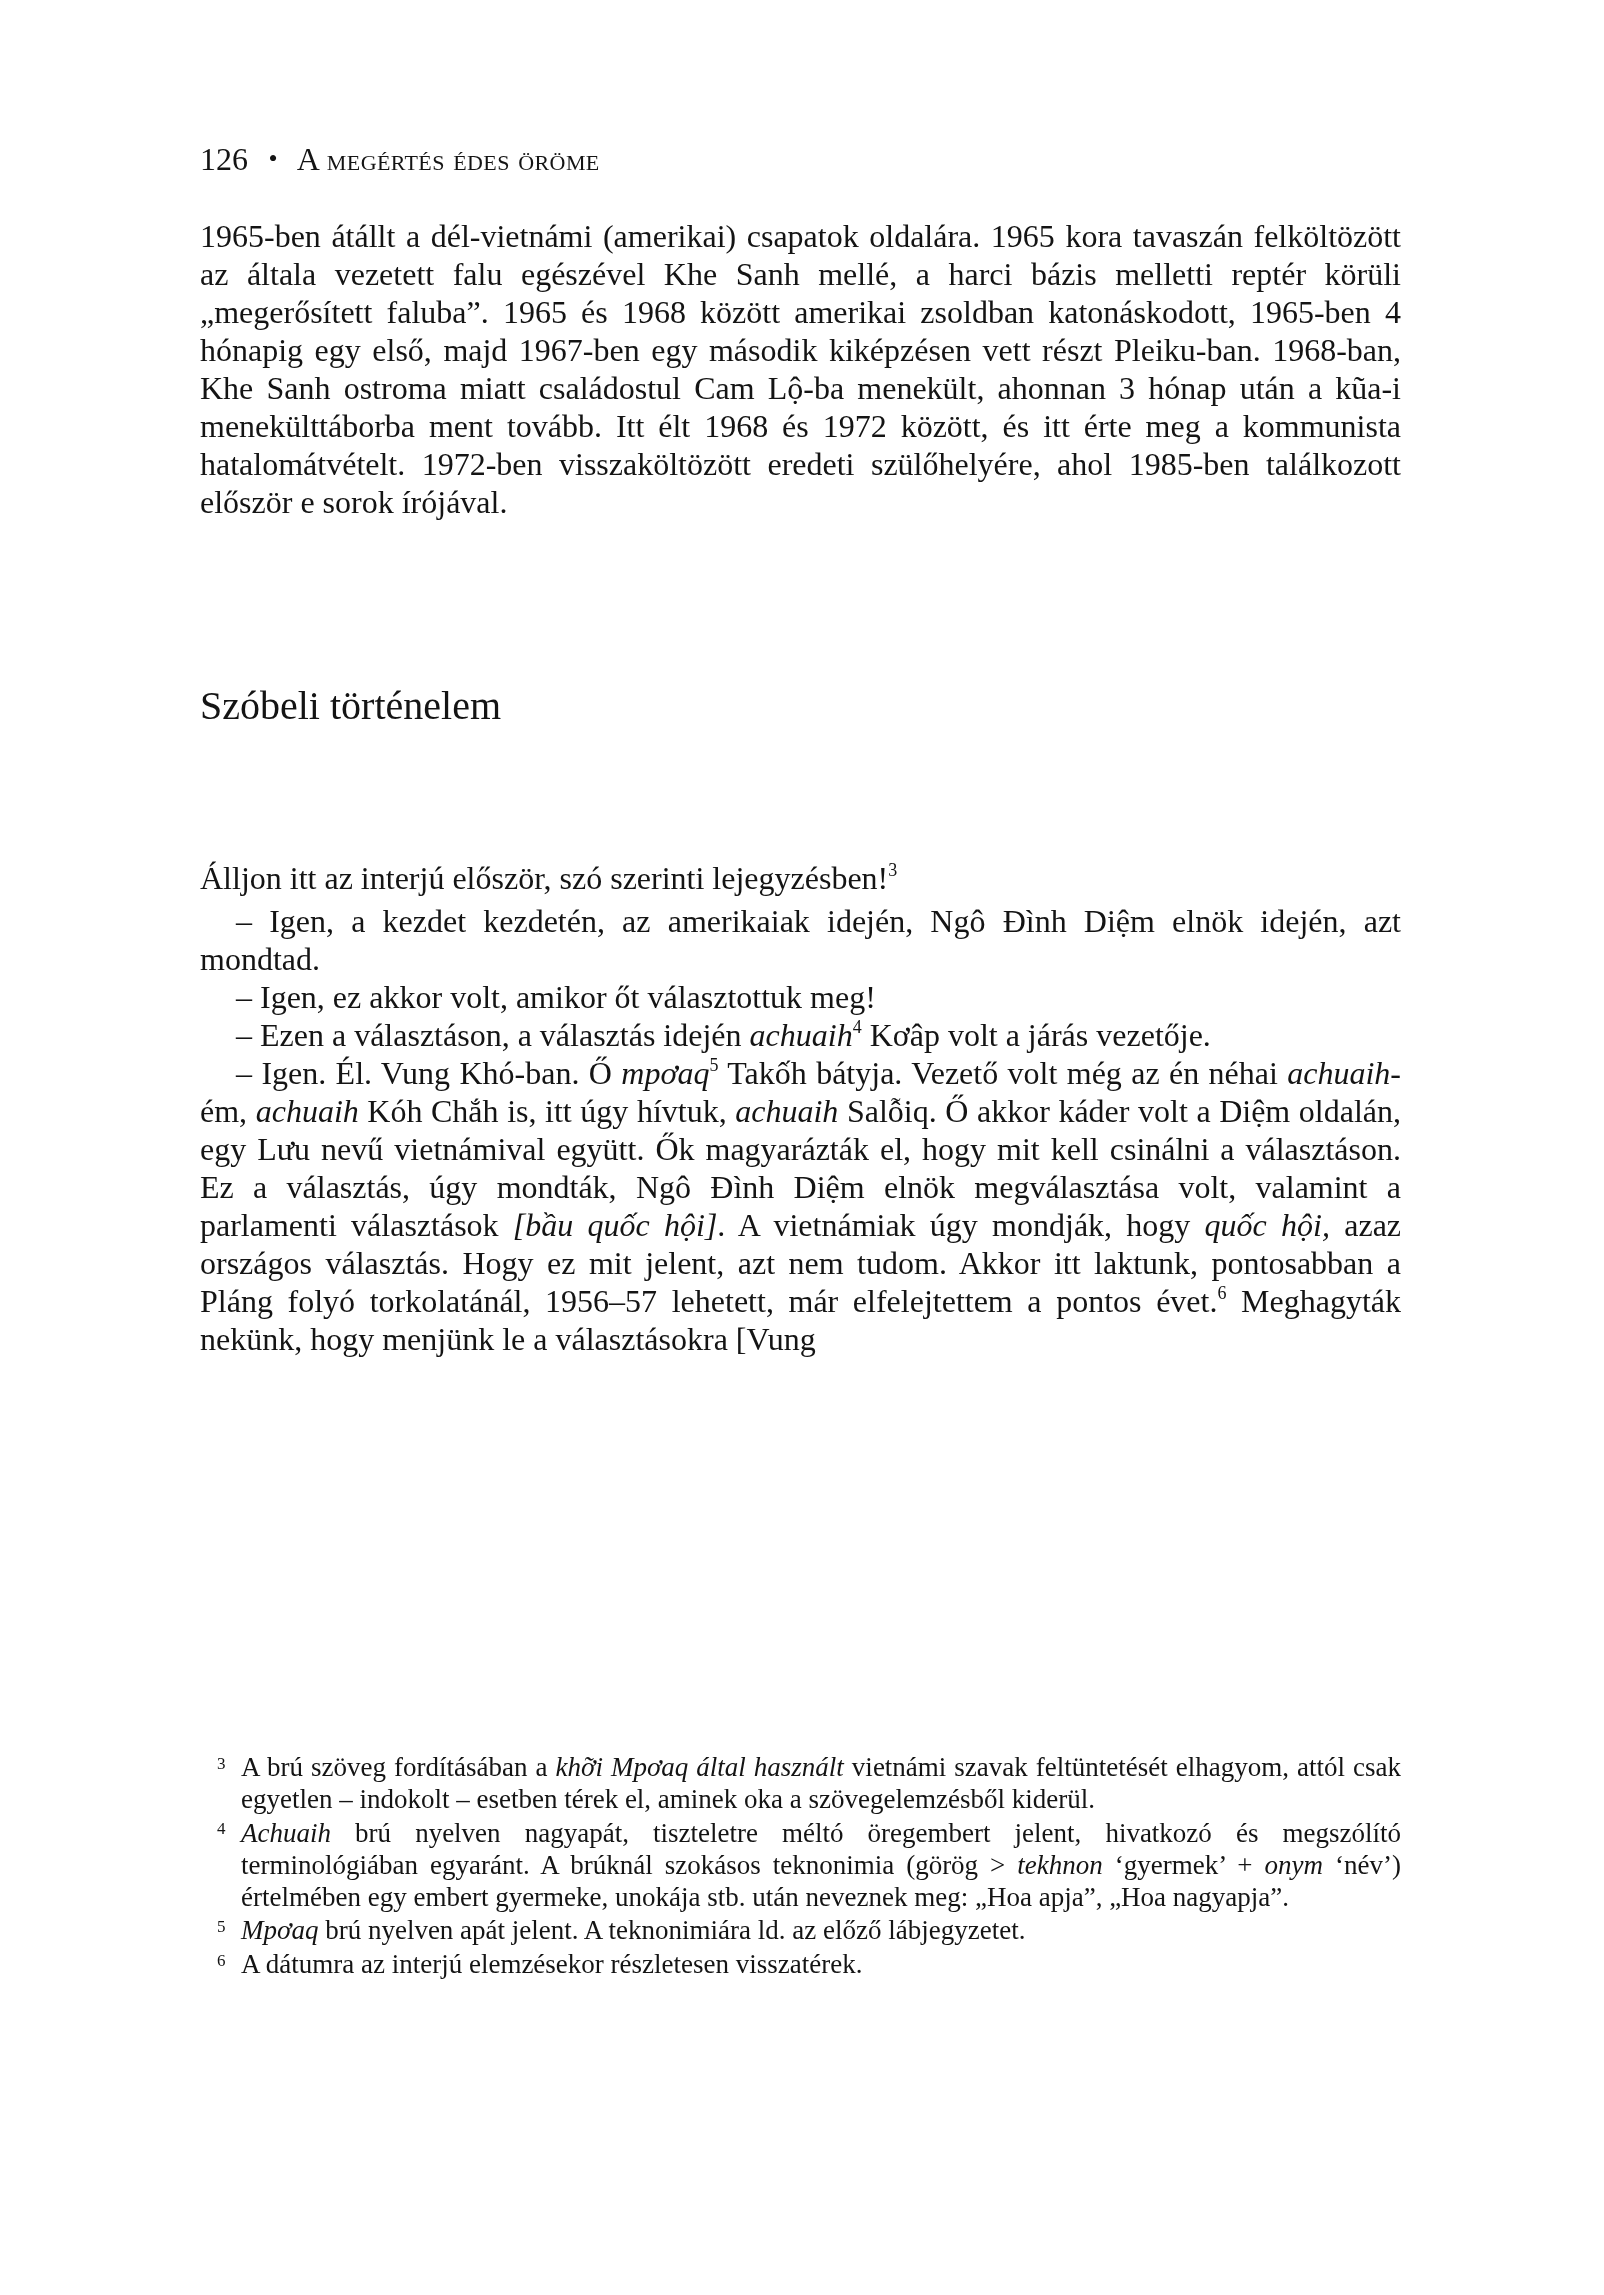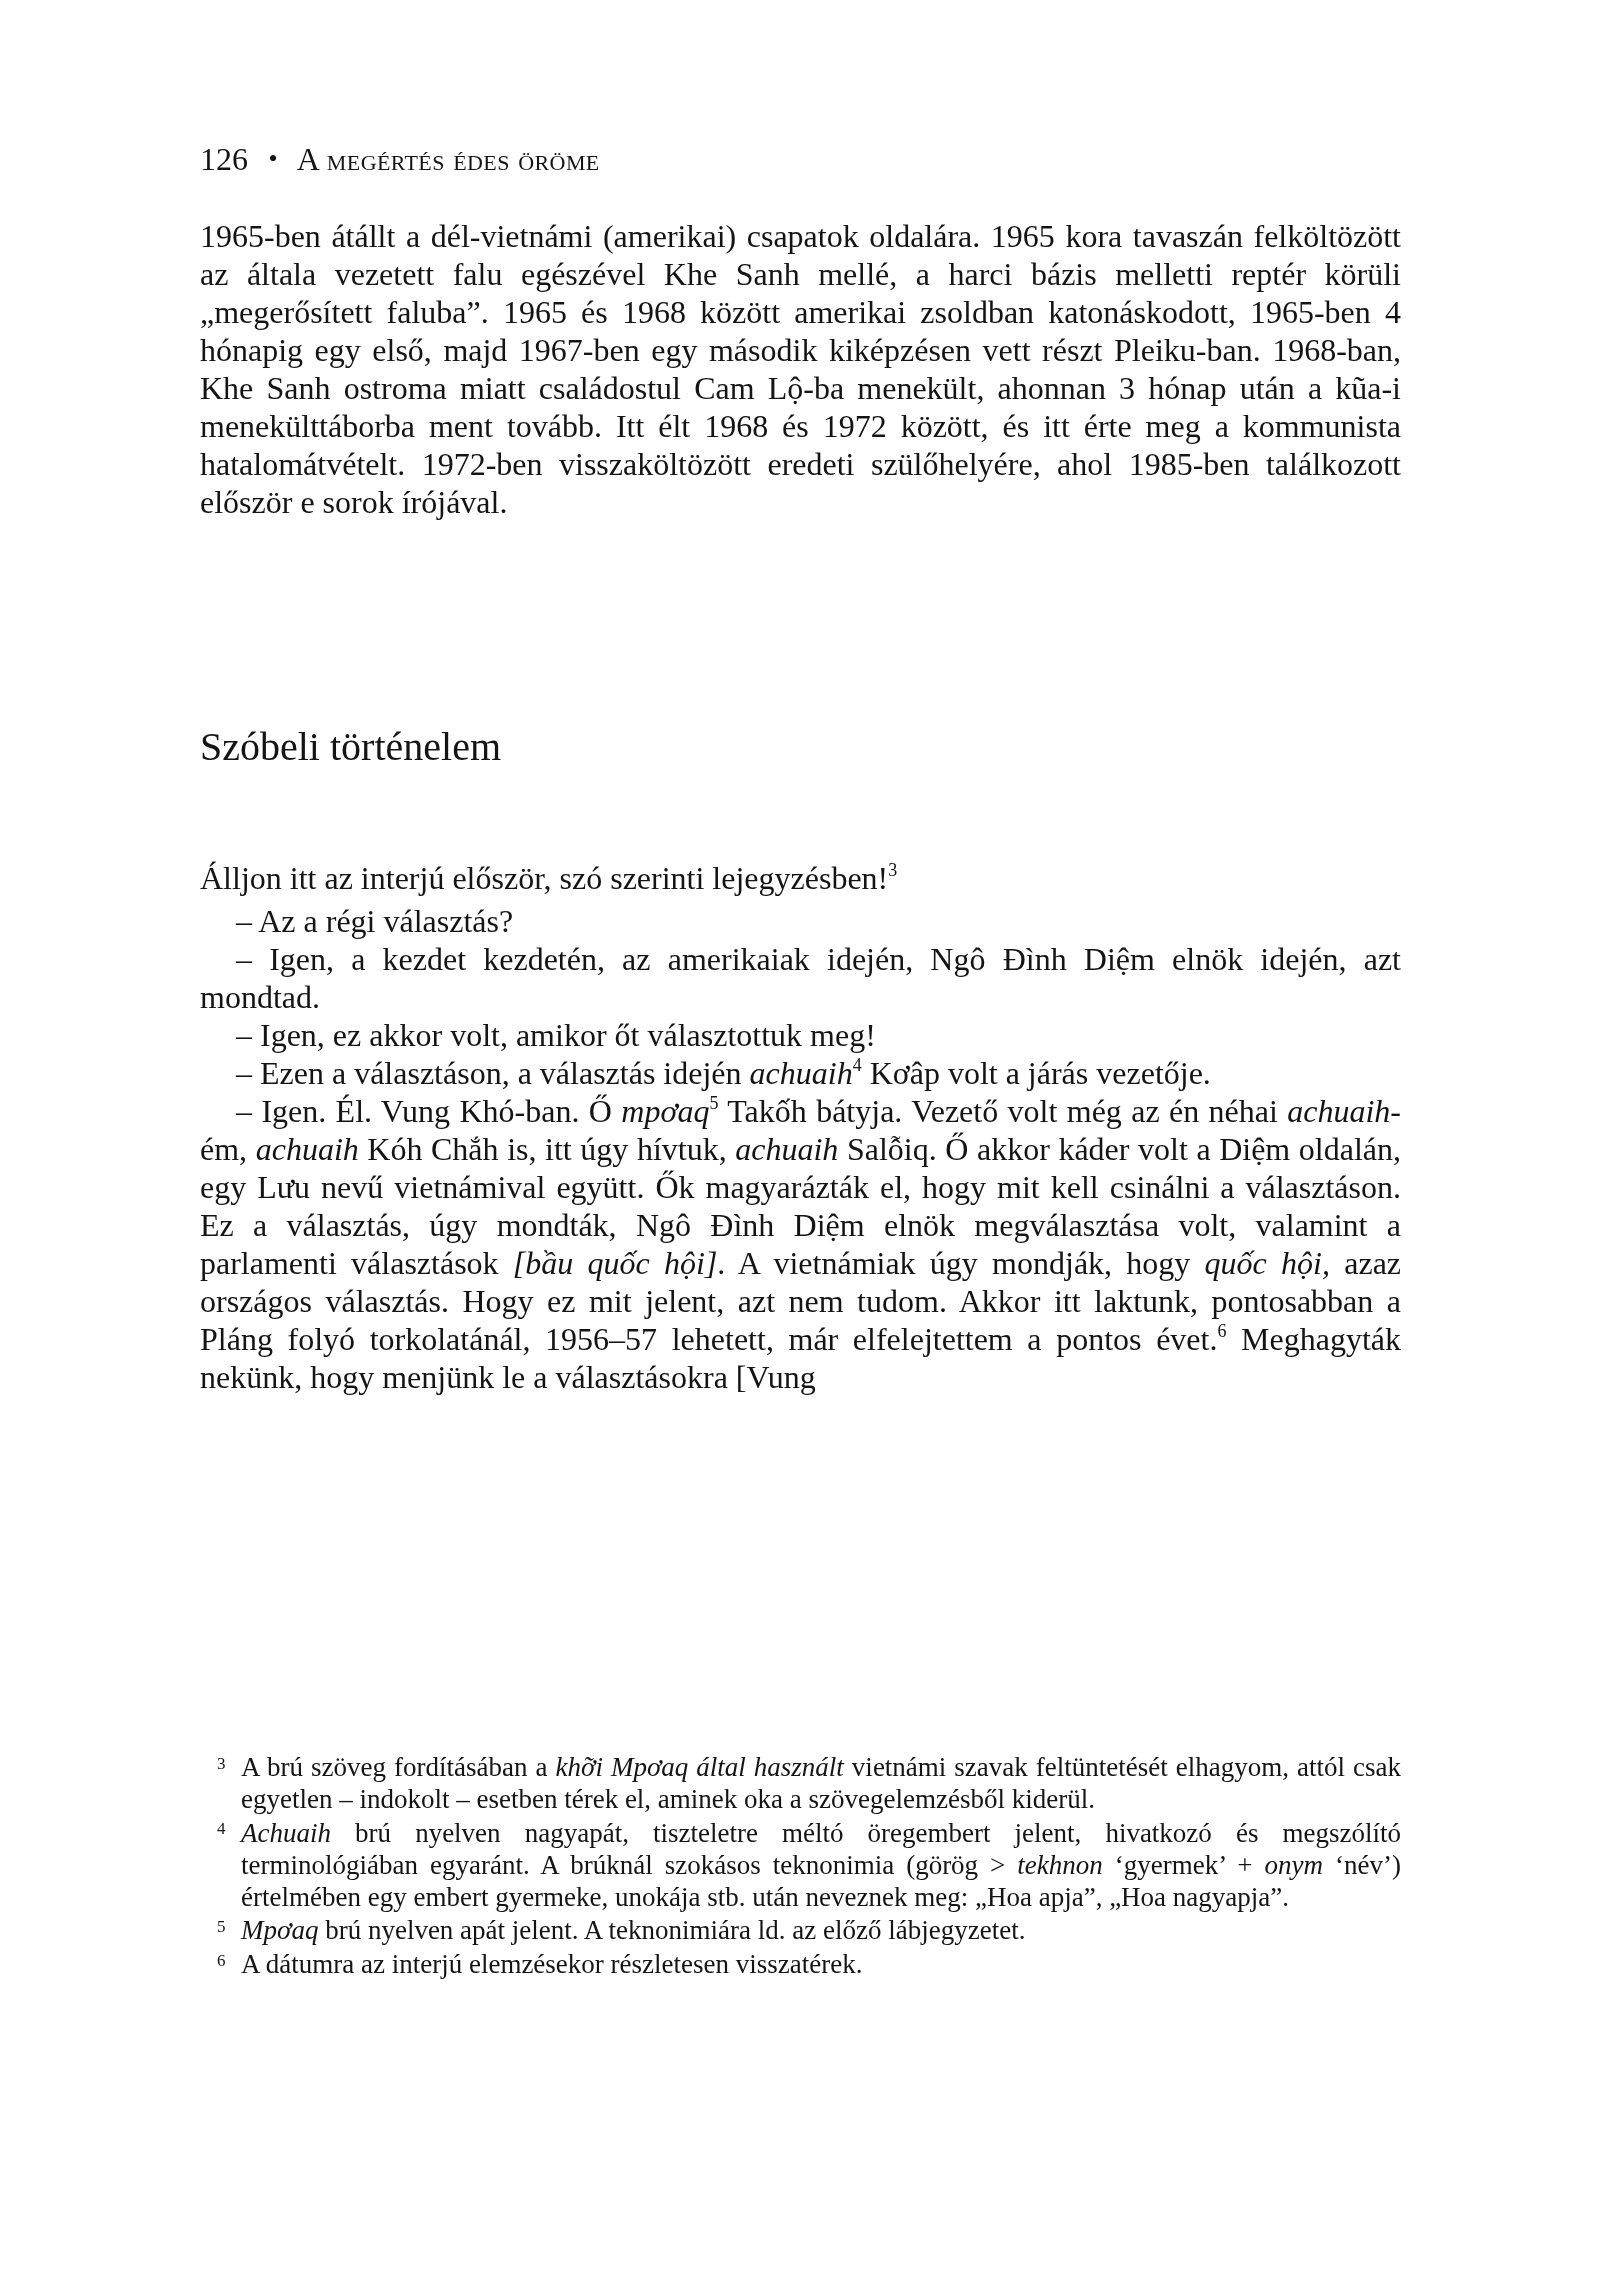--- a/index.html
+++ b/index.html
@@ -40,21 +40,21 @@
       margin: 0;
     }
     .para-top {
       position: absolute;
       top: 217px;
       left: 0;
       width: 1201px;
     }
     .section-title {
       position: absolute;
-      top: 723px;
+      top: 682px;
       left: 0;
       font-size: 40px;
       line-height: 48px;
       font-weight: normal;
       margin: 0;
     }
     .intro-line {
       position: absolute;
       top: 813px;
       left: 0;
@@ -117,21 +117,20 @@
 
   <p class="body-text para-top">1965-ben átállt a dél-vietnámi (amerikai) csapatok oldalára. 1965 kora tavaszán felköltözött az általa vezetett falu egészével Khe Sanh mellé, a harci bázis melletti reptér körüli „megerősített faluba”. 1965 és 1968 között amerikai zsoldban katonáskodott, 1965-ben 4 hónapig egy első, majd 1967-ben egy második kiképzésen vett részt Pleiku-ban. 1968-ban, Khe Sanh ostroma miatt családostul Cam Lộ-ba menekült, ahonnan 3 hónap után a kũa-i menekülttáborba ment tovább. Itt élt 1968 és 1972 között, és itt érte meg a kommunista hatalomátvételt. 1972-ben visszaköltözött eredeti szülőhelyére, ahol 1985-ben találkozott először e sorok írójával.</p>
 
   <h2 class="section-title">Szóbeli történelem</h2>
 
   <div class="intro-line">
     <span>Álljon itt az interjú először, szó szerinti lejegyzésben!</span><sup>3</sup>
   </div>
 
   <div class="dialogue">
-    <p>– Az a régi választás?</p>
     <p>– Igen, a kezdet kezdetén, az amerikaiak idején, Ngô Đình Diệm elnök idején, azt mondtad.</p>
     <p>– Igen, ez akkor volt, amikor őt választottuk meg!</p>
     <p><span>– Ezen a választáson, a választás idején </span><i>achuaih</i><sup>4</sup><span> Kơâp volt a járás vezetője.</span></p>
     <p><span>– Igen. Él. Vung Khó-ban. Ő </span><i>mpơaq</i><sup>5</sup><span> Takốh bátyja. Vezető volt még az én néhai </span><i>achuaih</i><span>-ém, </span><i>achuaih</i><span> Kóh Chắh is, itt úgy hívtuk, </span><i>achuaih</i><span> Salỗiq. Ő akkor káder volt a Diệm oldalán, egy Lưu nevű vietnámival együtt. Ők magyarázták el, hogy mit kell csinálni a választáson. Ez a választás, úgy mondták, Ngô Đình Diệm elnök megválasztása volt, valamint a parlamenti választások </span><i>[bầu quốc hội]</i><span>. A vietnámiak úgy mondják, hogy </span><i>quốc hội,</i><span> azaz országos választás. Hogy ez mit jelent, azt nem tudom. Akkor itt laktunk, pontosabban a Pláng folyó torkolatánál, 1956–57 lehetett, már elfelejtettem a pontos évet.</span><sup>6</sup><span> Meghagyták nekünk, hogy menjünk le a választásokra [Vung</span></p>
   </div>
 
   <div class="footnotes">
     <p class="fn">
       <span class="fn-num">3</span><span>A brú szöveg fordításában a </span><i>khỡi Mpơaq által használt</i><span> vietnámi szavak feltüntetését elhagyom, attól csak egyetlen – indokolt – esetben térek el, aminek oka a szövegelemzésből kiderül.</span>
     </p>

